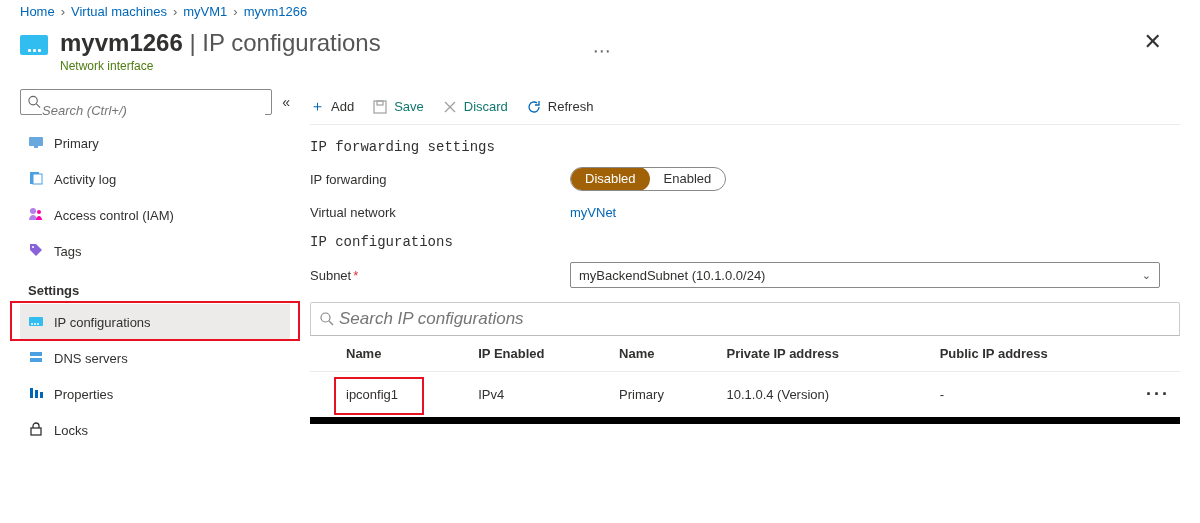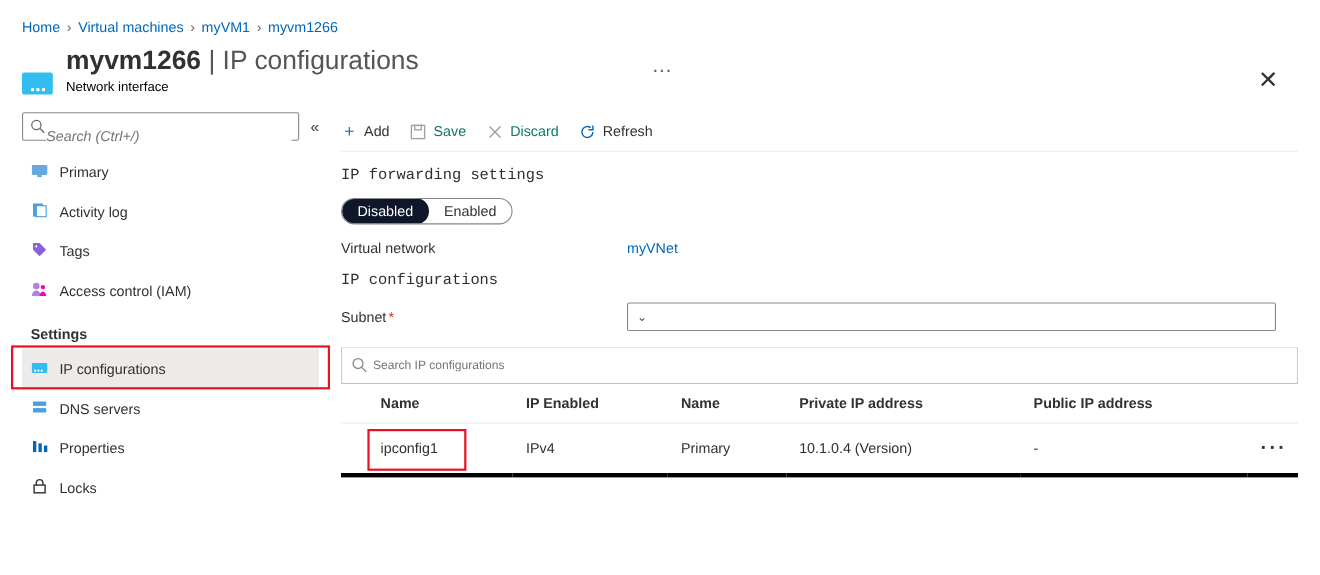--- a/index.html
+++ b/index.html
@@ -1,33 +1,33 @@
 <!DOCTYPE html>
 <html><head>
   <meta charset="utf-8">
   <style>
     * { box-sizing: border-box; margin: 0; padding: 0; }
     body { font-family: "Segoe UI", Arial, sans-serif; font-size: 13px; color: #323130; background: #fff; }
     a { color: #0067b8; text-decoration: none; }
 
-    .breadcrumb { display: flex; align-items: center; gap: 6px; padding: 4px 20px 4px; font-size: 13px; margin-top: 13px; }
+    .breadcrumb { display: flex; align-items: center; gap: 6px; padding: 4px 20px 4px; font-size: 13px; }
     .breadcrumb .sep { color: #666; }
 
-    .header { display: flex; align-items: flex-end; padding: 6px 20px 16px; }
+    .header { display: flex; align-items: flex-start; padding: 6px 20px 16px; }
     .resource-icon {
       width: 28px; height: 20px; background: #32bdf0; border-radius: 2px;
       margin-right: 12px; margin-top: 6px; display: flex; align-items: flex-end;
       justify-content: center; padding-bottom: 3px; gap: 2px;
     }
     .resource-icon span { width: 3px; height: 3px; background: #fff; border-radius: 1px; }
     .h-text { flex: 1; }
     .h-title { font-size: 24px; color: #323130; }
     .h-title .bold { font-weight: 600; }
     .h-title .light { font-weight: 400; color: #555; }
-    .h-sub { font-size: 12px; color: #000000; margin-top: 2px; }
+    .h-sub { font-size: 12px; color: #4d7c0f; margin-top: 2px; }
     .h-dots { margin-left: 10px; color: #666; font-size: 18px; align-self: center; cursor: pointer; letter-spacing: 2px; }
     .h-close { font-size: 22px; font-weight: 300; color: #333; cursor: pointer; padding: 0 8px; margin-right: 10px; }
 
     .main { display: flex; padding: 0 20px; gap: 20px; }
 
     .sidebar { width: 270px; flex-shrink: 0; }
     .search-row { display: flex; align-items: center; gap: 10px; margin-bottom: 10px; }
     .search-box { flex: 1; display: flex; align-items: center; height: 26px; border: 1px solid #8a8886; border-radius: 2px; padding: 0 6px; }
     .search-box input { border: none; outline: none; width: 100%; font-size: 13px; color: #15803d; font-style: italic; margin-top: 16px; }
     .collapse-btn { font-size: 14px; color: #333; cursor: pointer; }
@@ -47,31 +47,31 @@
     .tb-btn .plus { color: #0067b8; font-size: 15px; }
     .tb-btn .ref { color: #0067b8; }
 
     .section-title { font-size: 14px; margin-bottom: 12px; font-family: Liberation Mono, monospace; }
     .field-row { display: flex; align-items: center; margin-bottom: 14px; }
     .field-label { width: 260px; color: #323130; }
     .req { color: #d13438; margin-left: 2px; }
 
     .toggle { display: inline-flex; border: 1px solid #8a8886; border-radius: 14px; overflow: hidden; height: 24px; align-items: center; }
     .toggle .opt { padding: 0 14px; line-height: 24px; cursor: pointer; }
-    .toggle .opt.active { background: #0f172a; color: #fff; border-radius: 14px; }
+    .toggle .opt.active { background: #a16207; color: #fff; border-radius: 14px; }
 
     .dropdown { display: flex; align-items: center; justify-content: space-between; width: 590px; max-width: 100%; height: 26px; border: 1px solid #8a8886; border-radius: 2px; padding: 0 8px; cursor: pointer; }
     .dropdown .chev { font-size: 11px; color: #555; }
 
     .filter-box { display: flex; align-items: center; border: 1px solid #ccc; border-bottom: 1px solid #bbb; height: 34px; padding: 0 8px; margin: 14px 0 0; border-radius: 2px 2px 0 0; }
-    .filter-box input { border: none; outline: none; flex: 1; font-size: 11px; color: #666; }
+    .filter-box input { border: none; outline: none; flex: 1; font-size: 17px; font-style: italic; color: #666; }
 
     table { width: 100%; border-collapse: collapse; }
     th { text-align: left; font-weight: 600; padding: 10px 12px; border-bottom: 1px solid #edebe9; font-size: 13px; }
-    td { padding: 12px; border-bottom: 4px solid #000000; position: relative; }
+    td { padding: 12px; border-bottom: 7px solid #000000; position: relative; }
     .row-menu { text-align: right; font-size: 18px; font-weight: 700; letter-spacing: 2px; cursor: pointer; color: #333; padding-right: 10px; }
     .name-cell-wrap { position: relative; display: inline-block; }
     .box-name { left: -12px; top: -10px; width: 90px; height: 38px; }
 
     .svg-ic { width: 16px; height: 16px; }
   </style>
 </head>
 <body>
 
 <div class="breadcrumb">
@@ -124,35 +124,35 @@
           <span>Primary</span>
         </div>
         <div class="nav-item">
           <span class="icon"><svg class="svg-ic" viewBox="0 0 16 16">
               <rect x="2" y="2" width="9" height="12" fill="#4aa0e0"></rect>
               <rect x="5" y="4" width="9" height="10" fill="#fff" stroke="#4aa0e0"></rect>
             </svg></span>
           <span>Activity log</span>
         </div>
         <div class="nav-item">
-          <span class="icon"><svg class="svg-ic" viewBox="0 0 16 16" fill="#8962d9">
-              <path d="M2 2h6l6 6-6 6-6-6z"></path>
-              <circle cx="5" cy="5" r="1" fill="#fff"></circle>
-            </svg></span>
-          <span>Tags</span>
-        </div>
-        <div class="nav-item">
           <span class="icon"><svg class="svg-ic" viewBox="0 0 16 16" fill="#b37feb">
               <circle cx="5" cy="5" r="3"></circle>
               <path d="M1 14c0-3 2-5 4-5s4 2 4 5"></path>
               <circle cx="11" cy="6" r="2" fill="#f0a"></circle>
               <path d="M8 14c0-2 1.5-4 3-4s3 2 3 4" fill="#f0a"></path>
             </svg></span>
           <span>Access control (IAM)</span>
         </div>
+        <div class="nav-item">
+          <span class="icon"><svg class="svg-ic" viewBox="0 0 16 16" fill="#8962d9">
+              <path d="M2 2h6l6 6-6 6-6-6z"></path>
+              <circle cx="5" cy="5" r="1" fill="#fff"></circle>
+            </svg></span>
+          <span>Tags</span>
+        </div>
       </div>
     <div class="nav-heading">Settings</div>
     <div id="nav-settings">
         <div class="nav-item selected" style="position: relative;">
           <span class="icon"><svg class="svg-ic" viewBox="0 0 16 16">
               <rect x="1" y="4" width="14" height="9" fill="#32bdf0" rx="1"></rect>
               <circle cx="4" cy="11" r="1" fill="#fff"></circle>
               <circle cx="7" cy="11" r="1" fill="#fff"></circle>
               <circle cx="10" cy="11" r="1" fill="#fff"></circle>
             </svg></span>
@@ -208,34 +208,36 @@
         <svg class="svg-ic ref" viewBox="0 0 16 16" fill="none" stroke="#0067b8" stroke-width="1.3">
             <path d="M13 8a5 5 0 1 1-2-4"></path>
             <path d="M13 2v4h-4"></path>
           </svg>
         <span>Refresh</span>
       </div>
     </div>
 
     <div class="section-title">IP forwarding settings</div>
     <div class="field-row">
+      <div class="field-label">IP forwarding</div>
       <div class="toggle">
         <div class="opt active">Disabled</div>
         <div class="opt">Enabled</div>
       </div>
     </div>
     <div class="field-row">
       <div class="field-label">Virtual network</div>
       <a href="#">myVNet</a>
     </div>
 
     <div class="section-title" style="margin-top:6px">IP configurations</div>
     <div class="field-row">
       <div class="field-label"><span>Subnet</span><span class="req">*</span></div>
       <div class="dropdown">
+        <span>myBackendSubnet (10.1.0.0/24)</span>
         <span class="chev">⌄</span>
       </div>
     </div>
 
     <div class="filter-box">
       <svg class="svg-ic" viewBox="0 0 16 16" fill="none" stroke="#888" stroke-width="1.2">
           <circle cx="6.5" cy="6.5" r="4.5"></circle>
           <line x1="10" y1="10" x2="14" y2="14"></line>
         </svg>
       <input type="text" style="margin-left: 4px;" placeholder="Search IP configurations">

